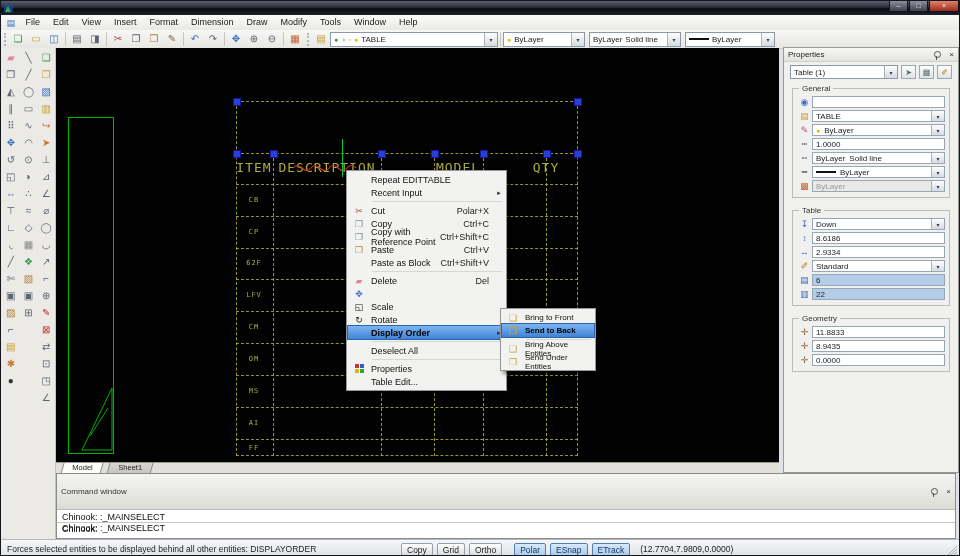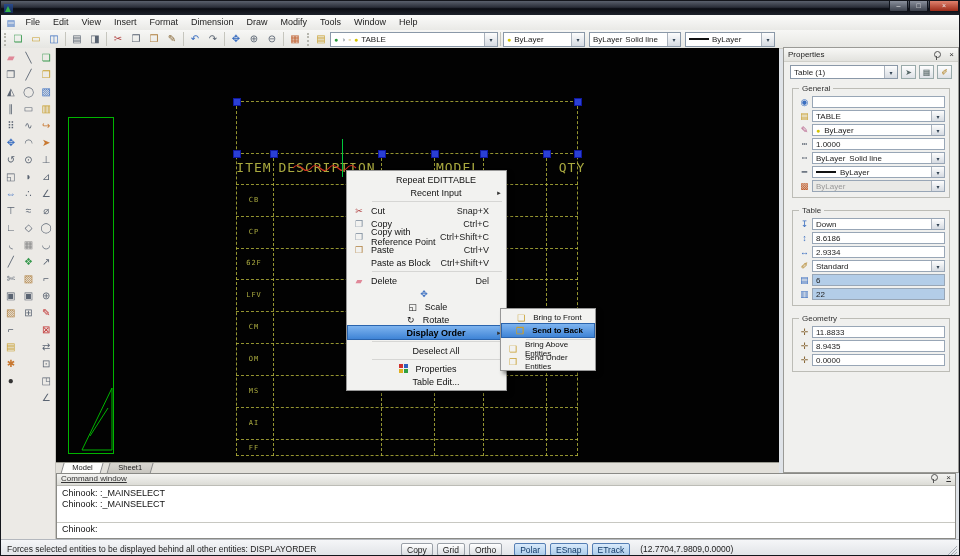--- a/index.html
+++ b/index.html
@@ -43,21 +43,21 @@
   .bom{position:absolute;left:180px;top:53px;width:342px;height:355px;}
   .vln{position:absolute;width:0;border-left:1px dashed rgba(185,185,60,.8);}
   .hln{position:absolute;height:0;border-top:1px dashed rgba(185,185,60,.8);left:0;width:342px;}
   .grip{position:absolute;width:6px;height:6px;background:#2a3fd4;border:1px solid #1018a0;}
   .code{position:absolute;font-size:7px;letter-spacing:1px;transform:translate(-50%,-50%);}
   .hdr{position:absolute;font-size:13px;letter-spacing:1px;transform:translate(-50%,-50%);}
   .bomtitle{position:absolute;left:0;right:0;top:14px;text-align:center;font-size:19px;letter-spacing:7px;color:rgba(192,192,72,.82);font-family:"DejaVu Sans Mono",monospace;}
 
   
   .cmenu{position:absolute;background:#f2f2f0;border:1px solid #979797;box-shadow:3px 3px 4px rgba(0,0,0,.45);z-index:50;padding:2px 1px;font-size:9px;color:#111;}
-  .mrow{display:flex;align-items:center;height:13px;padding:0 4px 0 3px;position:relative;justify-content:center;}
+  .mrow{display:flex;align-items:center;height:13px;padding:0 4px 0 3px;position:relative;}
   .micon{width:16px;text-align:center;font-size:9px;margin-right:4px;flex:none;}
   .mshort{margin-left:auto;padding-right:12px;color:#222;}
   .marrow{position:absolute;right:3px;font-size:6px;color:#333;}
   .mrow.hl{background:linear-gradient(#7eb4ef,#3f84d6);outline:1px solid #2a64ad;color:#000;font-weight:bold;}
   .msep{height:1px;background:#d6d6d4;margin:2px 3px 2px 24px;}
   .gridico{width:9px;height:9px;margin:0 7px 0 4px;flex:none;background-image:linear-gradient(#d03030,#d03030),linear-gradient(#3060c0,#3060c0),linear-gradient(#e0b020,#e0b020),linear-gradient(#30a040,#30a040);background-size:4px 4px;background-position:0 0,5px 0,0 5px,5px 5px;background-repeat:no-repeat;}
 
   
   .props{position:absolute;left:782px;top:46px;width:176px;height:426px;background:#f0f0ee;border:1px solid #9a9a96;box-sizing:border-box;font-size:8px;color:#222;}
   .phdr{height:13px;display:flex;align-items:center;padding:0 4px;background:linear-gradient(#f8f8f6,#e2e2de);border-bottom:1px solid #d0d0ca;}
@@ -76,21 +76,21 @@
   .pfield.dis{background:#e9e9e6;color:#999;}
 
   
   .sheettabs{position:absolute;left:55px;top:461px;width:723px;height:11px;background:#e2e0da;border-top:1px solid #98988f;display:flex;align-items:flex-start;font-size:7.5px;color:#222;}
   .tab{margin-left:6px;padding:0 9px;height:10px;line-height:9px;border:1px solid #888;border-top:none;background:linear-gradient(#d8d6d0,#c8c6c0);transform:skewX(-16deg);}
   .tab>span{display:inline-block;transform:skewX(16deg);}
   .tab.active{background:#fdfdfb;}
 
   
   .cmdwin{position:absolute;left:55px;top:472px;width:900px;height:66px;background:#fff;border:1px solid #8a8a86;box-sizing:border-box;}
-  .cmdhdr{height:11px;background:linear-gradient(#f4f4f2,#dcdcd6);border-bottom:1px solid #bcbcb6;display:flex;align-items:flex-start;font-size:8px;color:#333;padding:0 4px;text-decoration:underline;}
+  .cmdhdr{height:11px;background:linear-gradient(#f4f4f2,#dcdcd6);border-bottom:1px solid #bcbcb6;display:flex;align-items:center;font-size:8px;color:#333;padding:12px 4px;}
   .cmdlines{padding:2px 5px 0;font-size:9px;line-height:10.5px;color:#111;}
   .cmdprompt{position:absolute;left:0;right:0;bottom:0;height:13px;border-top:1px solid #c8c8c2;font-size:9px;padding:1px 5px;color:#111;}
   .bold{font-weight:bold;}
 
   
   .status{position:absolute;left:0;top:538px;right:0;height:18px;background:linear-gradient(#f5f6f8,#dee1e5);border-top:1px solid #b4b8be;display:flex;align-items:center;font-size:8.5px;color:#222;}
   .stmsg{width:394px;padding-left:6px;flex:none;white-space:nowrap;overflow:hidden;}
   .stgl{height:13px;padding:0 5px;border:1px solid #9aa0a8;border-radius:2px;background:linear-gradient(#ffffff,#dadde1);margin-right:4px;line-height:12px;box-sizing:border-box;}
   .stgl.on{background:linear-gradient(#d9eafb,#abccea);border-color:#567fb4;color:#123a68;}
   .gap8{margin-left:8px;}
@@ -278,21 +278,21 @@
       <div class="grip" style="left:34px;top:49px"></div>
       <div class="grip" style="left:142px;top:49px"></div>
       <div class="grip" style="left:195px;top:49px"></div>
       <div class="grip" style="left:244px;top:49px"></div>
       <div class="grip" style="left:307px;top:49px"></div>
       <div class="grip" style="left:338px;top:49px"></div>
 
       <span class="cadtext hdr" style="left:18px;top:66px">ITEM</span>
       <span class="cadtext hdr" style="left:91px;top:66px">DESCRIPTION</span>
       <span class="cadtext hdr" style="left:222px;top:66px">MODEL</span>
-      <span class="cadtext hdr" style="left:336px;top:66px">QTY</span>
+      <span class="cadtext hdr" style="left:310px;top:66px">QTY</span>
       <svg class="abs" style="left:56px;top:62px" width="72" height="9">
         <path d="M1 5 q4 -5 9 0 t9 0 t9 0 t9 0 t9 0 t9 0 t9 0" fill="none" stroke="#d03020" stroke-width="1.2"></path>
       </svg>
       <span class="cadtext code" style="left:18px;top:99px">CB</span>
       <span class="cadtext code" style="left:18px;top:131px">CP</span>
       <span class="cadtext code" style="left:18px;top:162px">62F</span>
       <span class="cadtext code" style="left:18px;top:194px">LFV</span>
       <span class="cadtext code" style="left:18px;top:226px">CM</span>
       <span class="cadtext code" style="left:18px;top:258px">OM</span>
       <span class="cadtext code" style="left:18px;top:290px">MS</span>
@@ -456,21 +456,21 @@
     </div>
     <div class="mrow">
       <span class="micon"></span>
       <span>Recent Input</span>
       <span class="marrow">►</span>
     </div>
     <div class="msep"></div>
     <div class="mrow">
       <span class="micon" style="color:#b04040">✂</span>
       <span>Cut</span>
-      <span class="mshort">Snap+X</span>
+      <span class="mshort">Polar+X</span>
     </div>
     <div class="mrow">
       <span class="micon" style="color:#7a8a9a">❐</span>
       <span>Copy</span>
       <span class="mshort">Ctrl+C</span>
     </div>
     <div class="mrow">
       <span class="micon" style="color:#7a8a9a">❐</span>
       <span>Copy with Reference Point</span>
       <span class="mshort">Ctrl+Shift+C</span>

